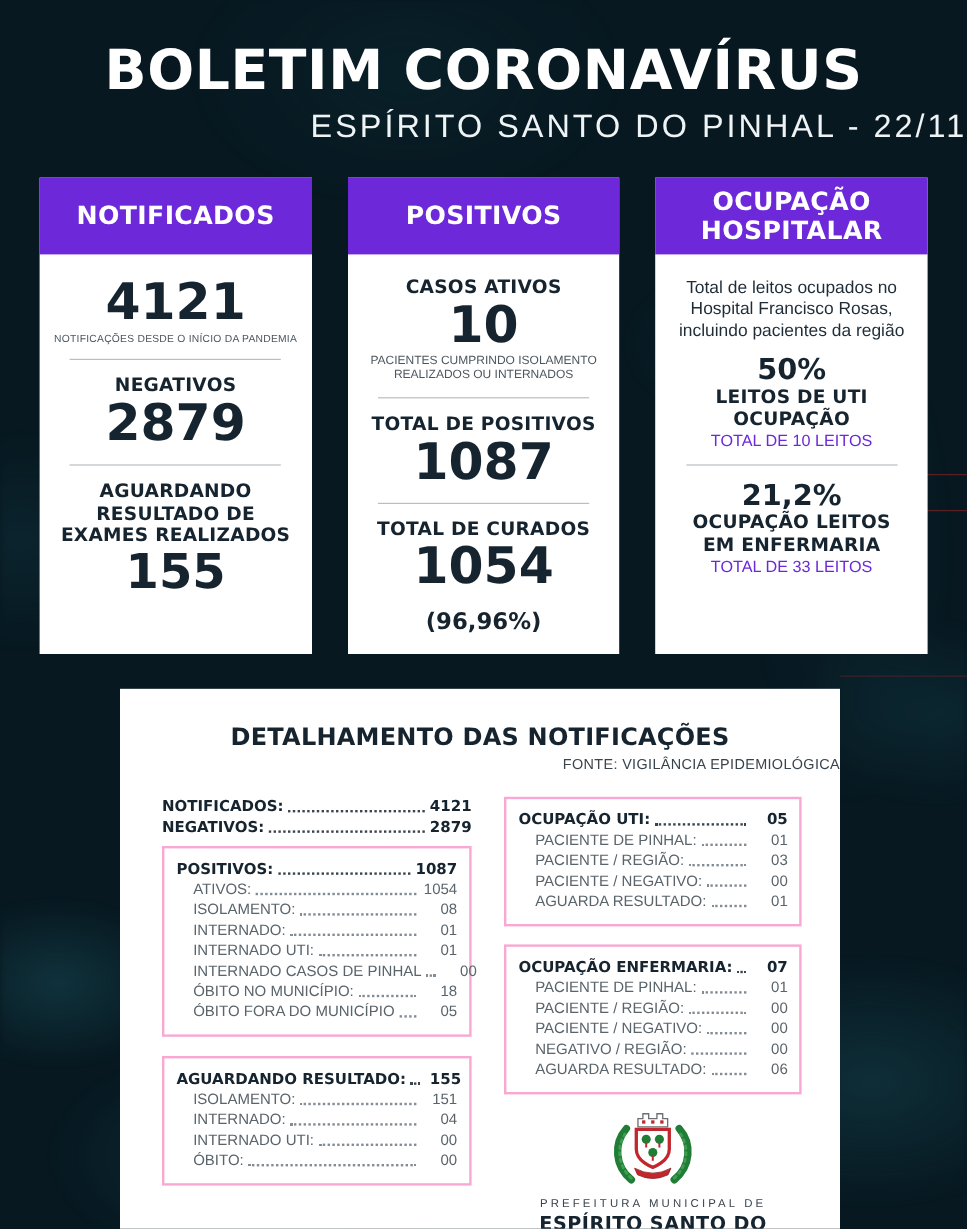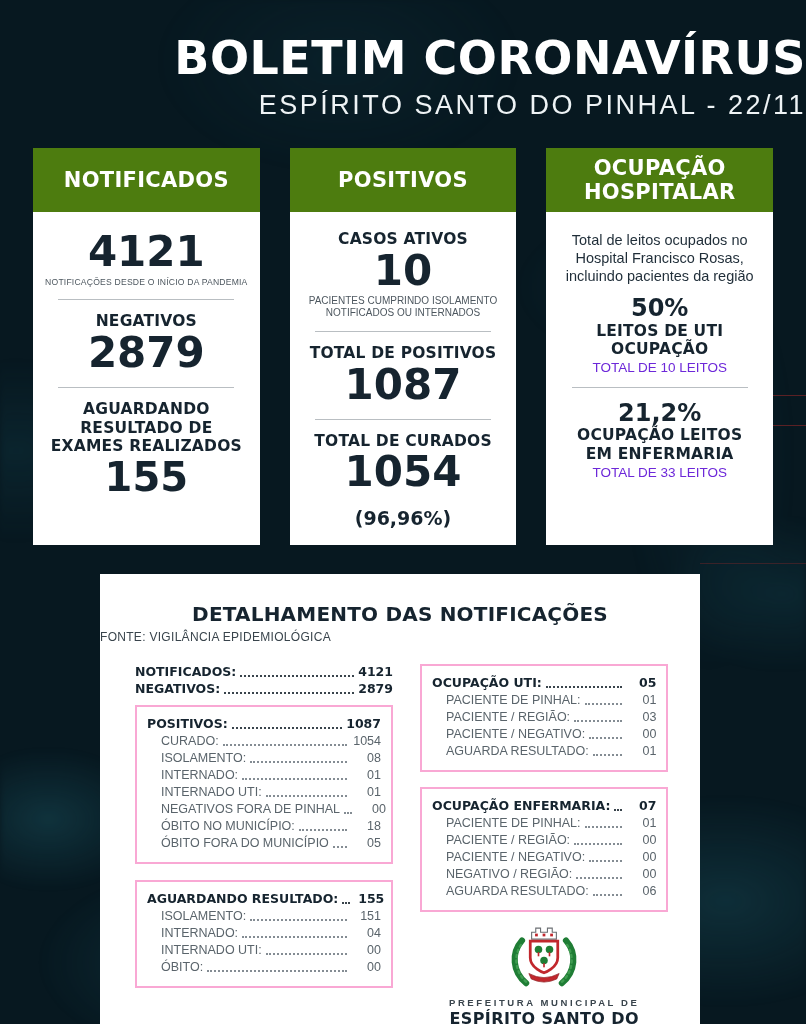--- a/index.html
+++ b/index.html
@@ -25,73 +25,73 @@
     filter: blur(3px);
   }
   .bg-redline { position: absolute; z-index: 0; height: 1px; background: rgba(160,40,40,.55); }
   .rl1 { left: 762px; right: 0; top: 395px; }
   .rl2 { left: 742px; right: 0; top: 425px; }
   .rl3 { left: 700px; right: 0; top: 563px; opacity: .6; }
 
   .content { position: relative; z-index: 1; }
 
   .page-title {
-    margin-top: 34px; text-align: right;
+    margin-top: 34px; text-align: center;
     font-family: "DejaVu Sans", sans-serif; font-weight: bold;
     font-size: 46px; line-height: 1.05; color: #ffffff; letter-spacing: .5px;
   }
   .page-subtitle {
     margin-top: 8px; text-align: right;
     font-size: 27px; color: #eef3f5; letter-spacing: 2.5px; font-weight: normal;
   }
 
   .cards-row { display: flex; gap: 30px; padding: 0 33px; margin-top: 27px; align-items: stretch; }
   .card { flex: 1; background: #ffffff; display: flex; flex-direction: column; text-align: center; min-height: 335px; }
   .card-header {
-    background: #4d7c0f; color: #ffffff; min-height: 64px;
+    background: #6d28d9; color: #ffffff; min-height: 64px;
     display: flex; align-items: center; justify-content: center;
     font-family: "DejaVu Sans", sans-serif; font-weight: bold;
     font-size: 21px; line-height: 1.15; padding: 4px 10px; letter-spacing: .3px;
   }
   .card-body { flex: 1; padding: 12px 12px 16px; }
 
   .metric-xl { font-family: "DejaVu Sans", sans-serif; font-weight: bold; font-size: 42px; line-height: 1.05; color: #16242f; }
   .metric-lg { font-family: "DejaVu Sans", sans-serif; font-weight: bold; font-size: 40px; line-height: 1.05; color: #16242f; }
   .metric-pct { font-family: "DejaVu Sans", sans-serif; font-weight: bold; font-size: 24px; line-height: 1.1; color: #16242f; }
   .card-label { font-family: "DejaVu Sans", sans-serif; font-weight: bold; font-size: 15.5px; line-height: 1.2; color: #16242f; letter-spacing: .2px; }
   .card-caption { font-size: 8.6px; color: #4d575f; letter-spacing: .2px; margin-top: 3px; }
   .card-caption2 { font-size: 10px; line-height: 1.2; color: #4d575f; margin-top: 2px; }
   .card-caption3 { font-size: 13.5px; color: #6d28d9; margin-top: 1px; }
   .pct-note { font-family: "DejaVu Sans", sans-serif; font-weight: bold; font-size: 19px; color: #16242f; margin-top: 13px; }
   .card-divider { height: 1px; background: #b9bec2; width: 87%; margin: 12px auto; }
   .mt6 { margin-top: 6px; } .mt10 { margin-top: 10px; }
   .intro-text { font-size: 14.5px; line-height: 1.22; color: #1f2d38; padding: 8px 4px 0; }
 
   .detail-card { width: 600px; margin: 29px 0 0 100px; background: #ffffff; padding: 28px 0 30px; }
   .detail-title { text-align: center; font-family: "DejaVu Sans", sans-serif; font-weight: bold; font-size: 20px; color: #16242f; letter-spacing: .2px; }
-  .detail-source { text-align: left; font-size: 12px; color: #39444c; margin-top: 4px; letter-spacing: .3px; }
+  .detail-source { text-align: right; font-size: 12px; color: #39444c; margin-top: 4px; letter-spacing: .3px; }
   .detail-cols { display: flex; padding: 18px 32px 0 35px; gap: 27px; }
   .col-left { width: 258px; }
   .col-right { width: 273px; }
 
   .d-row { display: flex; font-size: 12.5px; line-height: 14px; margin: 3px 0; color: #5a646b; }
   .d-row .lbl { white-space: nowrap; }
   .d-row .lead { flex: 1 1 auto; min-width: 8px; border-bottom: 2px dotted #848c93; margin: 0 4px 2px 4px; align-self: flex-end; }
   .d-row .val { min-width: 30px; text-align: right; white-space: nowrap; }
   .d-row.head { font-family: "DejaVu Sans", sans-serif; font-weight: bold; color: #16242f; font-size: 12.5px; }
   .d-row.head .lead { border-bottom-color: #39444c; }
   .d-row.sub { padding-left: 14px; }
   .d-box { border: 2px solid #f9a8d4; padding: 7px 10px 9px; margin-top: 9px; }
   .col-right .d-box.first { margin-top: 2px; }
   .col-right .d-box.second { margin-top: 15px; }
   .col-left .d-box.second { margin-top: 16px; }
 
   .org-block { text-align: center; margin-top: 12px; }
   .crest { display: inline-block; }
-  .org-line1 { font-size: 9.5px; font-weight: bold; letter-spacing: 2.6px; color: #3a454d; margin-top: 3px; }
+  .org-line1 { font-size: 9.5px; font-weight: normal; letter-spacing: 2.6px; color: #3a454d; margin-top: 3px; }
   .org-line2 { font-family: "DejaVu Sans", sans-serif; font-weight: bold; font-size: 16px; color: #16242f; letter-spacing: .4px; margin-top: 1px; }
 </style>
 </head>
 <body>
 
 <div class="bg-texture"></div>
 <div class="bg-redline rl1"></div>
 <div class="bg-redline rl2"></div>
 <div class="bg-redline rl3"></div>
 
@@ -114,21 +114,21 @@
         <div class="card-label">AGUARDANDO RESULTADO DE EXAMES REALIZADOS</div>
         <div class="metric-lg">155</div>
       </div>
     </div>
 
     <div class="card">
       <div class="card-header">POSITIVOS</div>
       <div class="card-body">
         <div class="card-label mt6">CASOS ATIVOS</div>
         <div class="metric-xl">10</div>
-        <div class="card-caption2">PACIENTES CUMPRINDO ISOLAMENTO NOTIFICADOS OU INTERNADOS</div>
+        <div class="card-caption2">PACIENTES CUMPRINDO ISOLAMENTO REALIZADOS OU INTERNADOS</div>
         <div class="card-divider"></div>
         <div class="card-label">TOTAL DE POSITIVOS</div>
         <div class="metric-xl">1087</div>
         <div class="card-divider"></div>
         <div class="card-label">TOTAL DE CURADOS</div>
         <div class="metric-xl">1054</div>
         <div class="pct-note">(96,96%)</div>
       </div>
     </div>
 
@@ -168,41 +168,41 @@
             <span class="val">2879</span>
         </div>
 
         <div class="d-box first">
           <div class="d-row head">
             <span class="lbl">POSITIVOS:</span>
               <span class="lead"></span>
               <span class="val">1087</span>
           </div>
           <div class="d-row sub">
-            <span class="lbl">CURADO:</span>
+            <span class="lbl">ATIVOS:</span>
               <span class="lead"></span>
               <span class="val">1054</span>
           </div>
           <div class="d-row sub">
             <span class="lbl">ISOLAMENTO:</span>
               <span class="lead"></span>
               <span class="val">08</span>
           </div>
           <div class="d-row sub">
             <span class="lbl">INTERNADO:</span>
               <span class="lead"></span>
               <span class="val">01</span>
           </div>
           <div class="d-row sub">
             <span class="lbl">INTERNADO UTI:</span>
               <span class="lead"></span>
               <span class="val">01</span>
           </div>
           <div class="d-row sub">
-            <span class="lbl">NEGATIVOS FORA DE PINHAL</span>
+            <span class="lbl">INTERNADO CASOS DE PINHAL</span>
               <span class="lead"></span>
               <span class="val">00</span>
           </div>
           <div class="d-row sub">
             <span class="lbl">ÓBITO NO MUNICÍPIO:</span>
               <span class="lead"></span>
               <span class="val">18</span>
           </div>
           <div class="d-row sub">
             <span class="lbl">ÓBITO FORA DO MUNICÍPIO</span>

